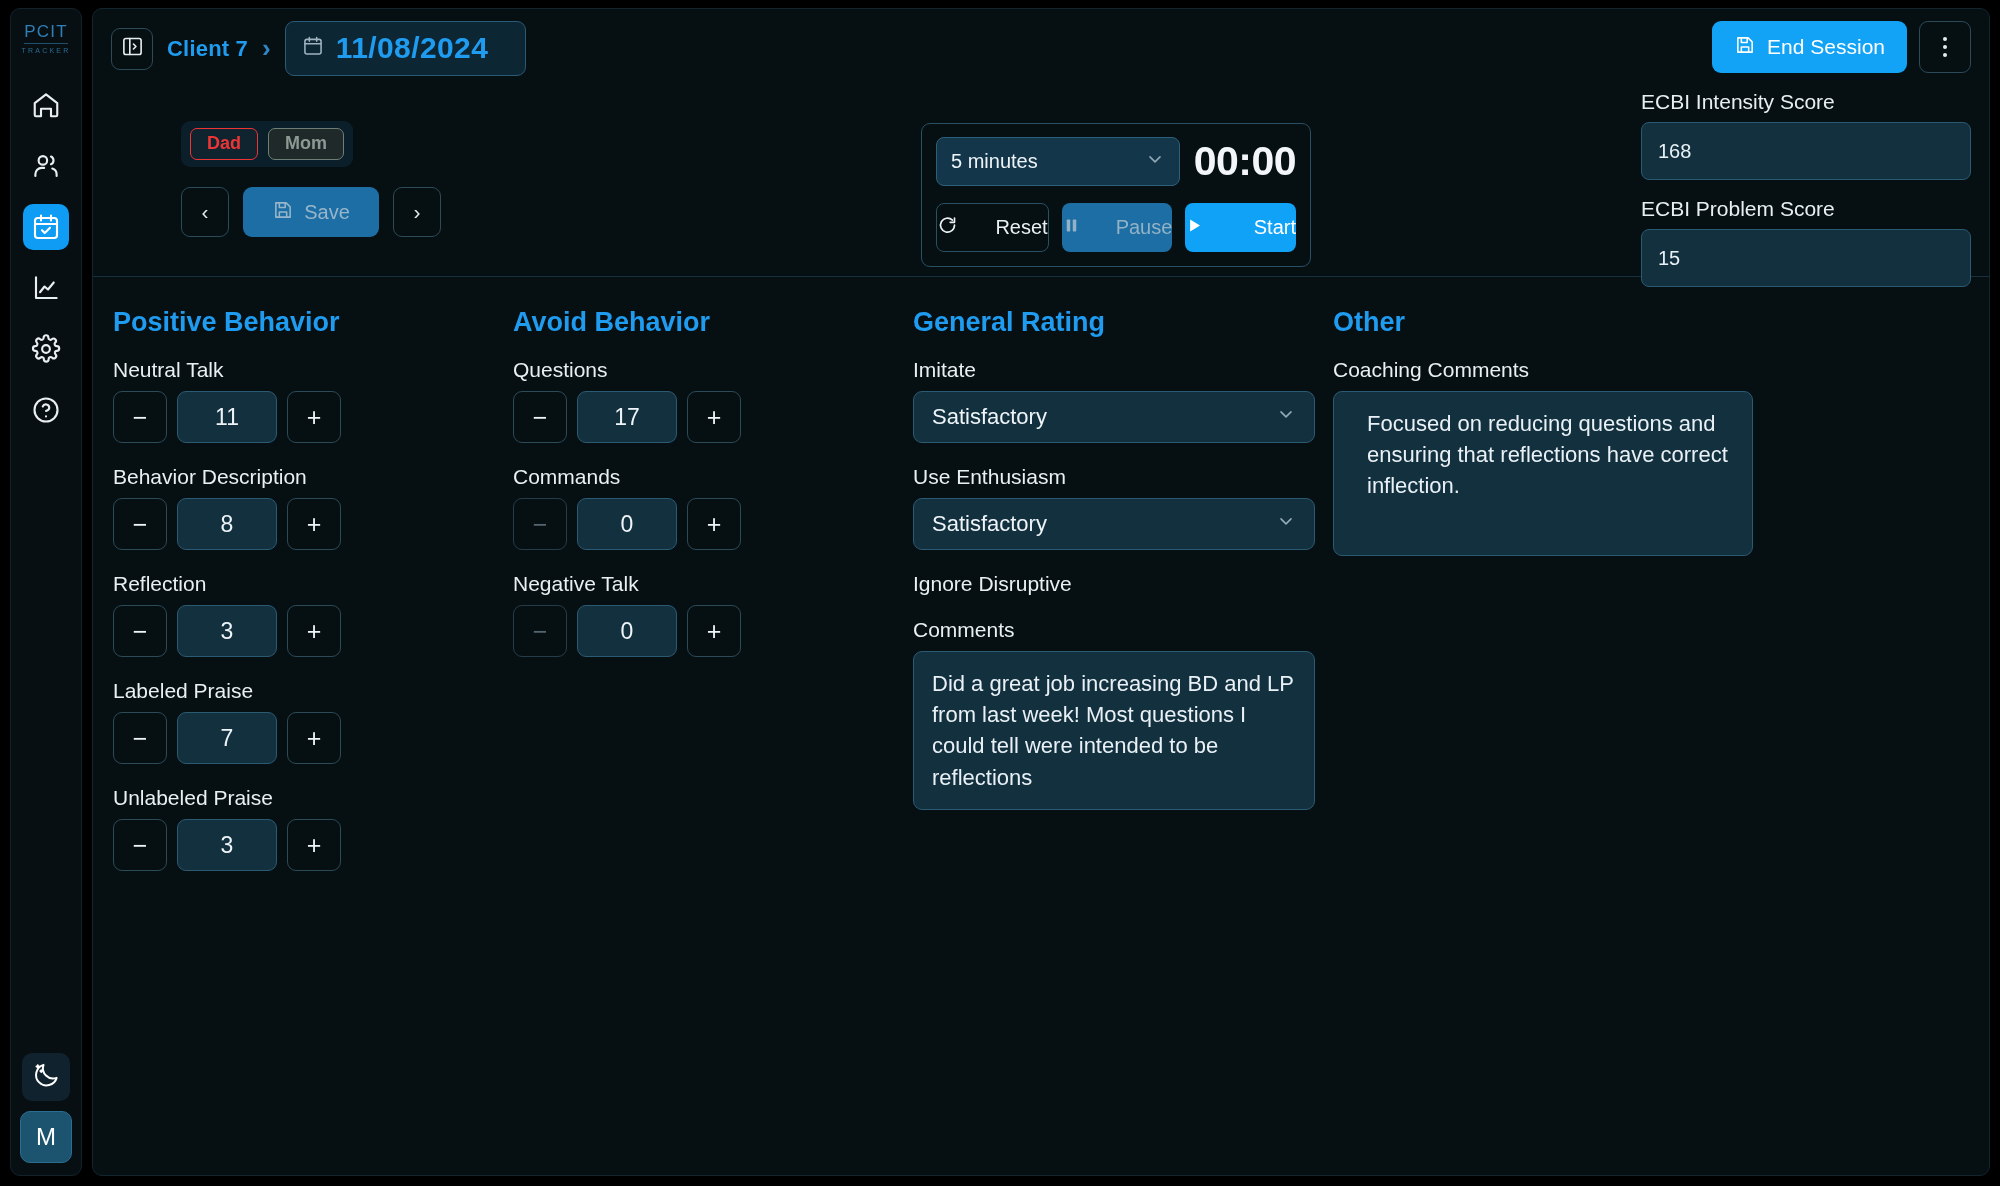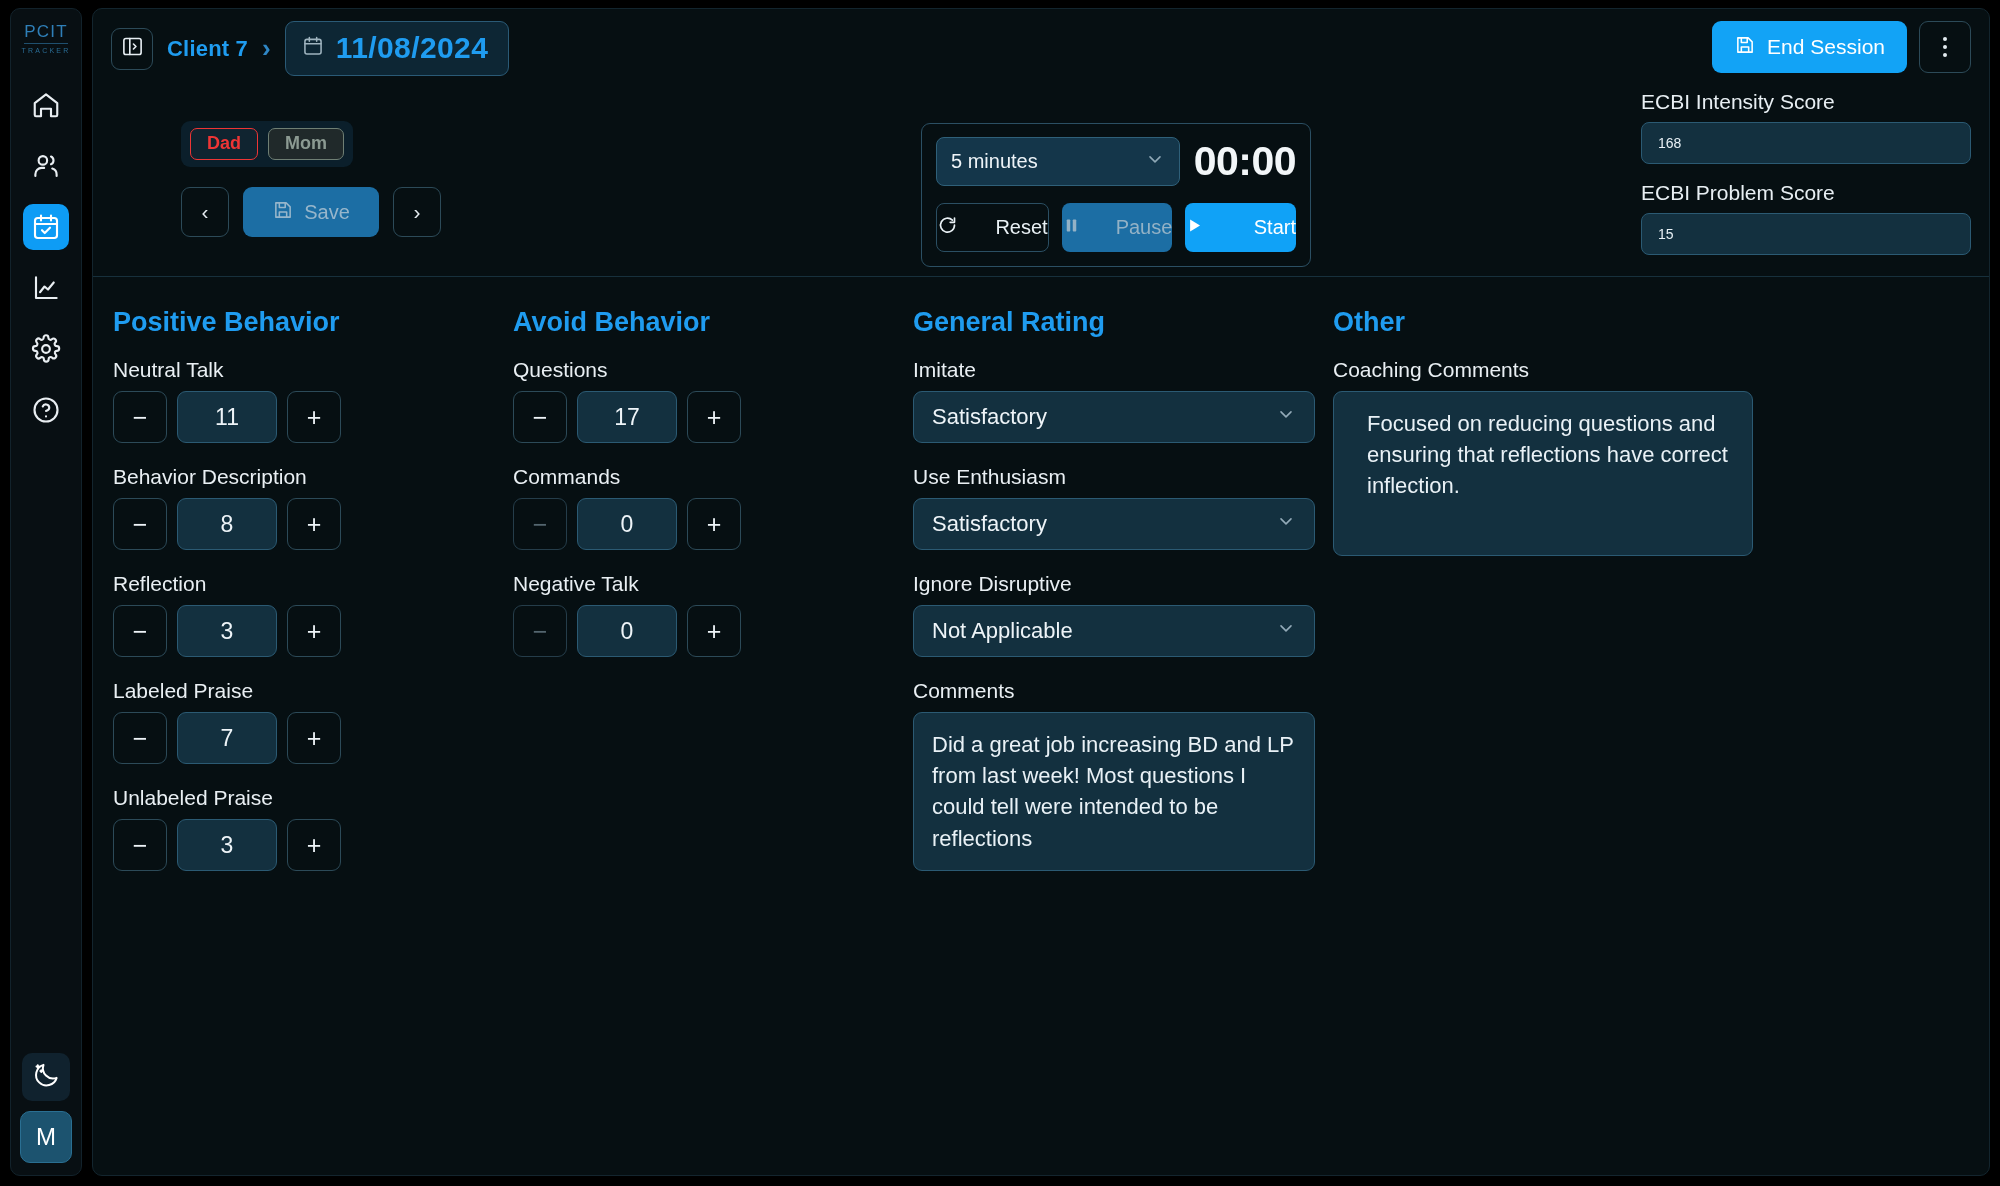--- a/index.html
+++ b/index.html
@@ -104,21 +104,21 @@
   }
   .crumb-title {
     font-size: 22px; font-weight: 700; color: #1f9cf0; letter-spacing: .2px;
   }
   .crumb-sep { color: #2f86c4; font-size: 26px; font-weight: 600; }
   .date-chip {
     display: flex; align-items: center; gap: 12px;
     background: #0d2634;
     border: 1px solid #2a5a76;
     border-radius: 9px;
-    padding: 9px 20px 10px 16px;
+    padding: 9px 37px 10px 16px;
     cursor: pointer;
   }
   .date-chip .d {
     font-size: 30px; font-weight: 700; color: #1f9cf0; letter-spacing: .4px;
   }
   .date-chip svg { color: #9fb4bf; }
 
   
   .left-controls { position: absolute; left: 88px; top: 112px; }
   .parent-toggle {
@@ -197,22 +197,22 @@
   .kebab {
     width: 52px; height: 52px; border-radius: 9px;
     border: 1px solid #2c4a58; background: transparent;
     display: flex; align-items: center; justify-content: center; cursor: pointer;
   }
   .dot { width: 4px; height: 4px; border-radius: 50%; background: #e3ebf0; display:block; }
   .dots { display: flex; flex-direction: column; gap: 4px; align-items: center; }
   .ecbi-label { color: #e8eff3; font-size: 21px; margin: 17px 0 8px 0; text-align: left; }
   .ecbi-input {
     background: #13303f; border: 1px solid #2b5a73; border-radius: 8px;
-    height: 42px; display: flex; align-items: center;
-    padding: 0 16px; color: #e9f1f6; font-size: 14px; cursor: text;
+    height: 58px; display: flex; align-items: center;
+    padding: 0 16px; color: #e9f1f6; font-size: 20px; cursor: text;
   }
 
   
   .content {
     display: flex;
     padding: 30px 18px 0 20px;
     gap: 0;
   }
   .col { flex: 1; padding-right: 18px; }
   .col-title {
@@ -563,28 +563,20 @@
             <span class="chev">
               <svg width="20" height="20" viewBox="0 0 24 24" fill="none" stroke="currentColor" stroke-width="1.9" stroke-linecap="round" stroke-linejoin="round">
                   <path d="M6 9.5l6 6 6-6"></path>
                 </svg>
             </span>
           </div>
         </div>
 
         <div class="field-block">
           <div class="field-label">Ignore Disruptive</div>
-          <div class="select-field">
-            <span>Not Applicable</span>
-            <span class="chev">
-              <svg width="20" height="20" viewBox="0 0 24 24" fill="none" stroke="currentColor" stroke-width="1.9" stroke-linecap="round" stroke-linejoin="round">
-                  <path d="M6 9.5l6 6 6-6"></path>
-                </svg>
-            </span>
-          </div>
         </div>
 
         <div class="field-block">
           <div class="field-label">Comments</div>
           <div class="textarea-field ta-general">Did a great job increasing BD and LP from last week! Most questions I could tell were intended to be reflections</div>
         </div>
       </div>
 
       <div class="col col-other">
         <div class="col-title">Other</div>

